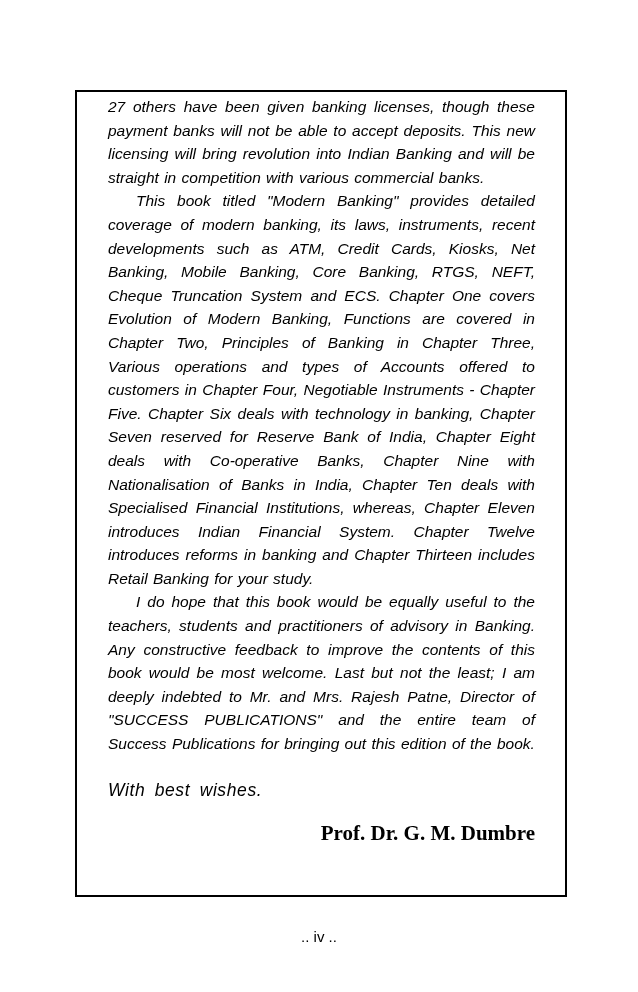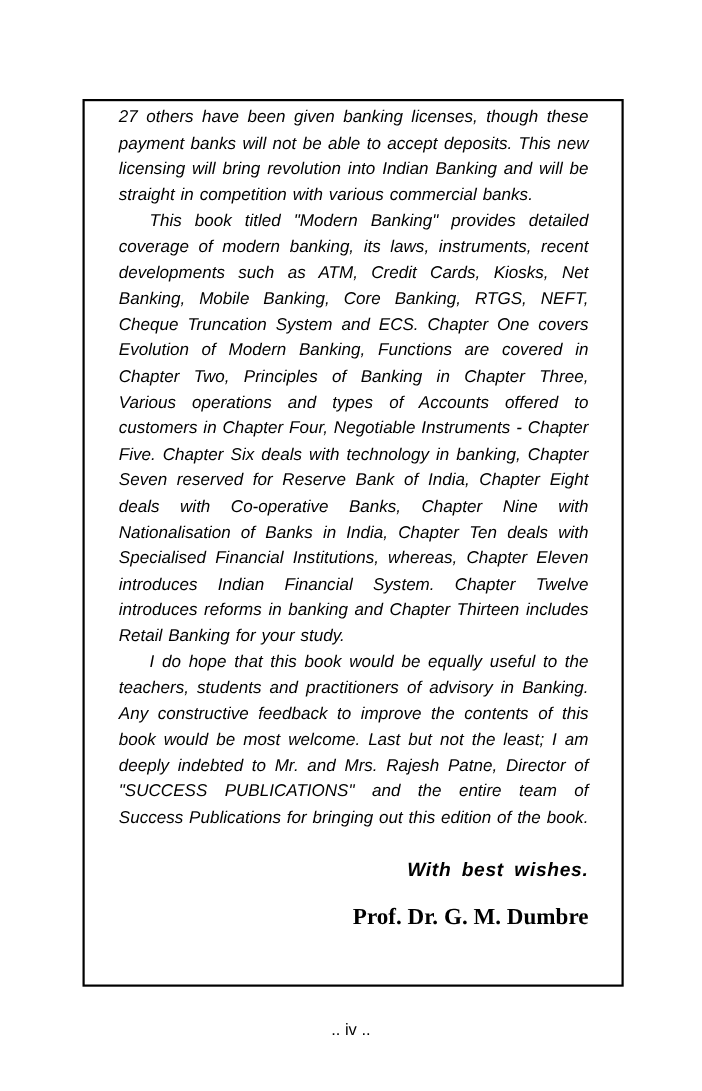--- a/index.html
+++ b/index.html
@@ -32,22 +32,22 @@
     line-height: 23.6px;
     text-align: justify;
     margin: 0;
     text-indent: 28px;
     word-spacing: 1px;
   }
   .body-para.no-indent {
     text-indent: 0;
   }
   .closing {
-    text-align: right;
-    font-weight: bold;
+    text-align: left;
+    font-weight: normal;
     font-style: italic;
     font-size: 17.5px;
     margin: 24px 0 0 0;
     letter-spacing: 0.6px;
     word-spacing: 4px;
   }
   .author {
     text-align: right;
     font-family: "Liberation Serif", serif;
     font-weight: bold;

